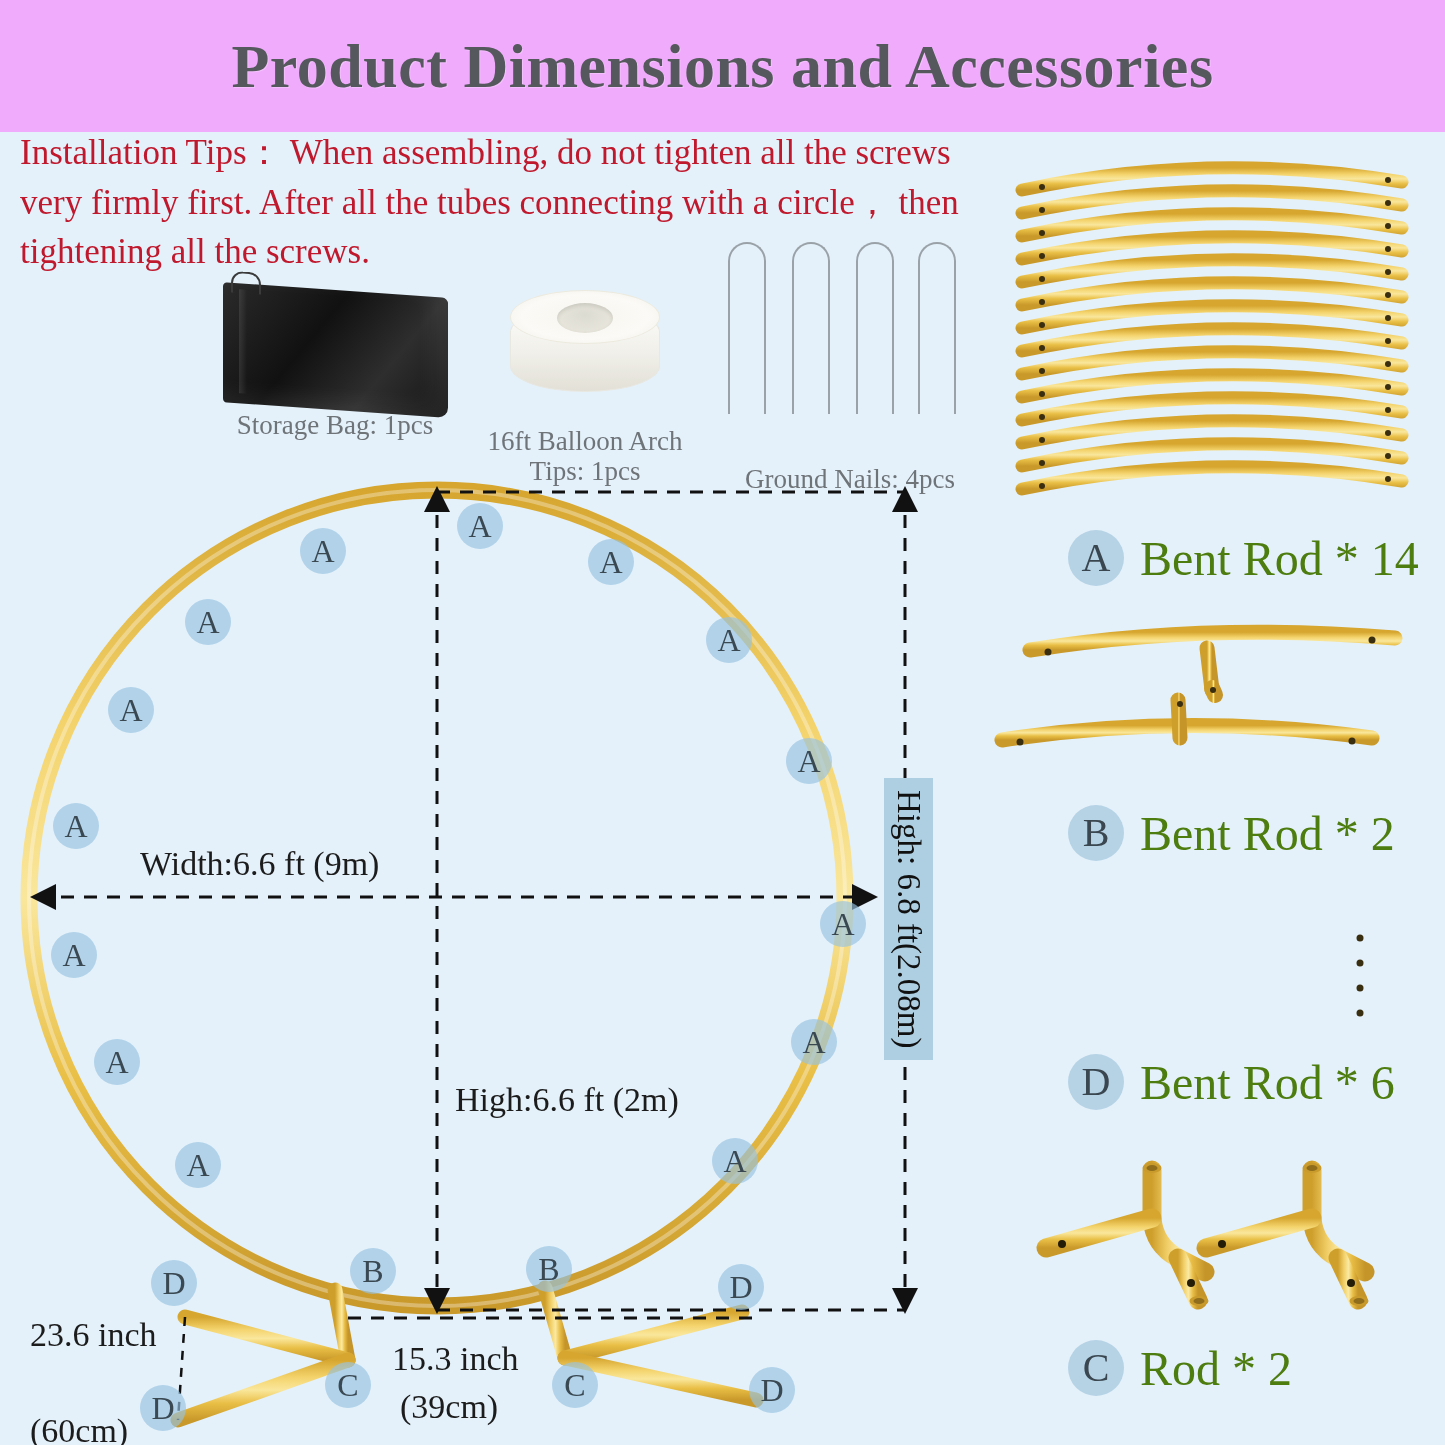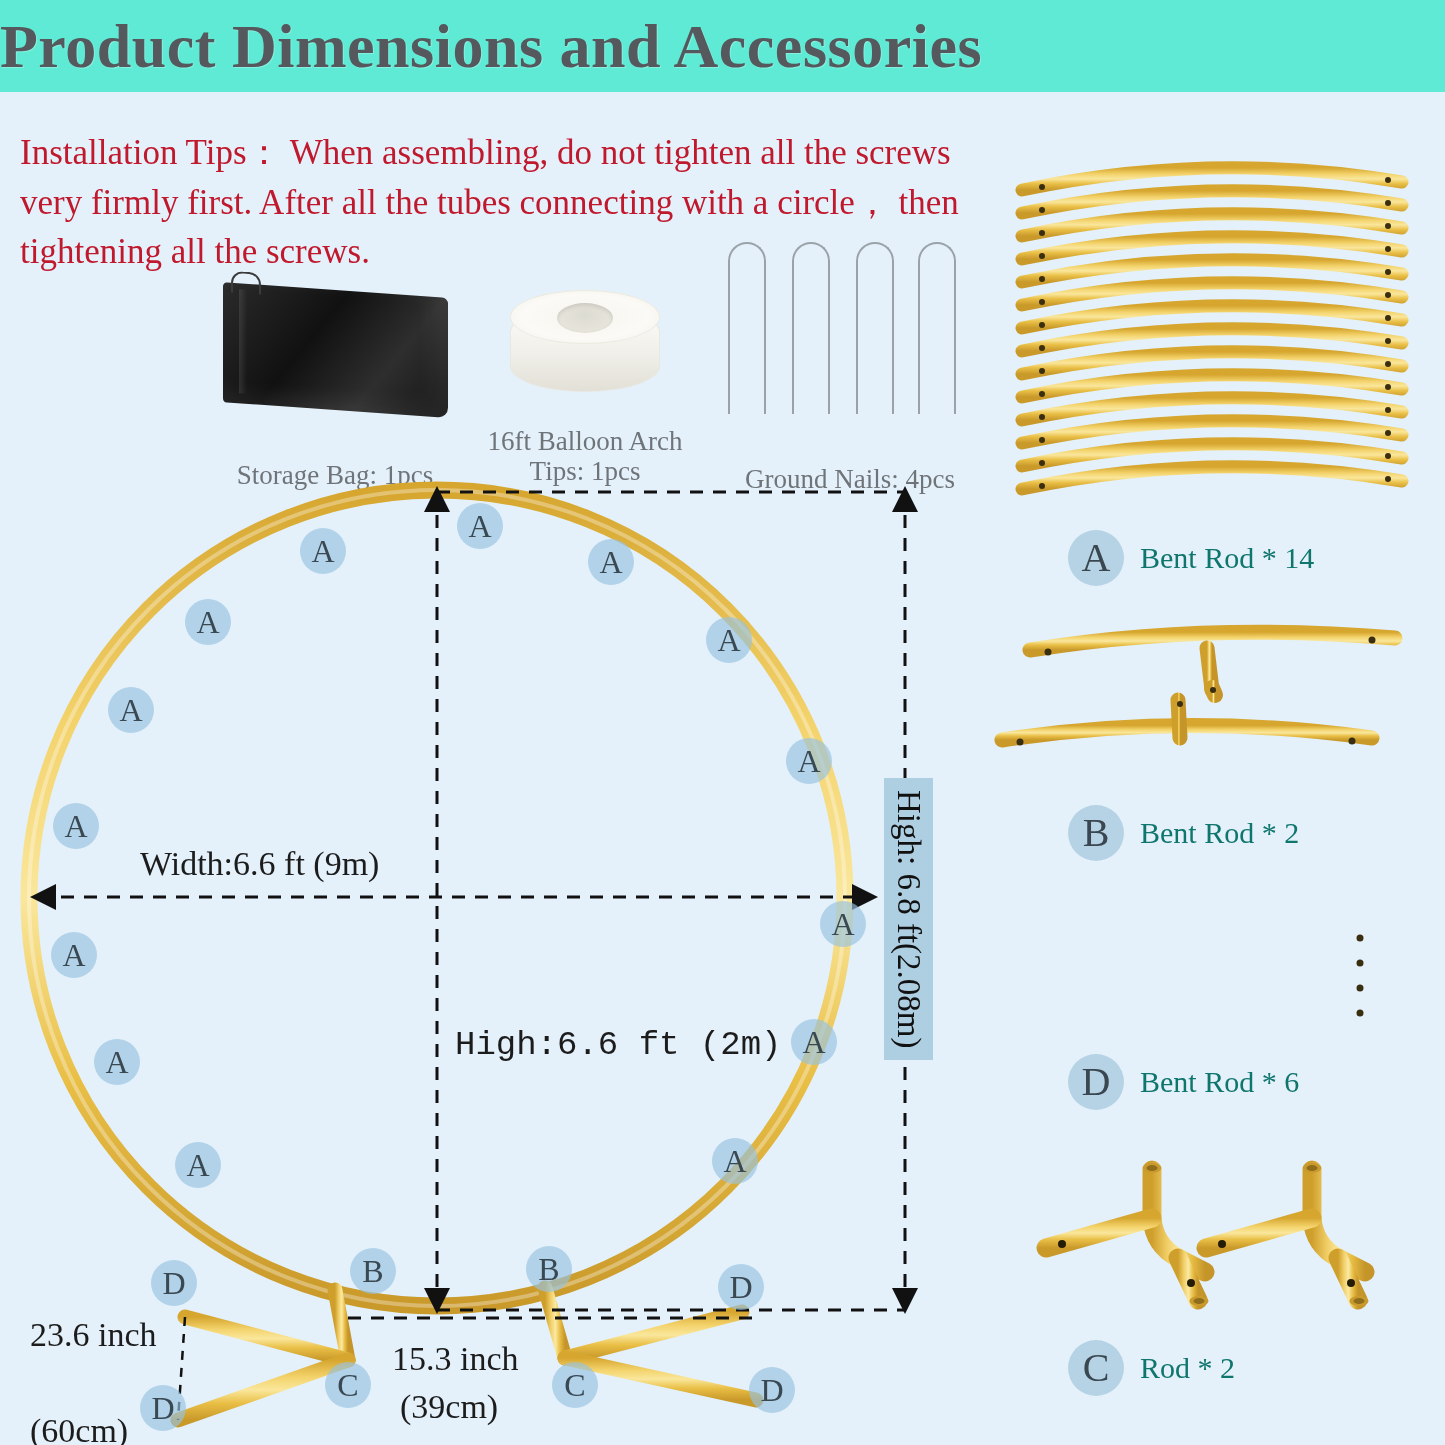--- a/index.html
+++ b/index.html
@@ -7,23 +7,23 @@
   body {
     background: #e4f1fa;
     font-family: "Liberation Serif", "DejaVu Serif", serif;
     position: relative;
     overflow: hidden;
   }
 
   
   #header-band {
     position: absolute; left: 0; top: 0;
-    width: 1445px; height: 92px;
-    background: #5eead4;
-    display: flex; align-items: center; justify-content: flex-start;
+    width: 1445px; height: 132px;
+    background: #f0abfc;
+    display: flex; align-items: center; justify-content: center;
   }
   #page-title {
     font-size: 62px;
     font-weight: bold;
     color: #55585c;
     letter-spacing: 0.5px;
     white-space: nowrap;
     text-shadow: 1px 1px 0 rgba(255,255,255,0.25);
   }
 
@@ -109,21 +109,21 @@
 
   
   .legend-row { position: absolute; display: flex; align-items: center; gap: 16px; }
   .badge {
     width: 56px; height: 56px; border-radius: 50%;
     background: #b6d3e6;
     display: flex; align-items: center; justify-content: center;
     color: #3b4750; font-size: 40px; line-height: 1;
     flex: 0 0 auto;
   }
-  .legend-label { color: #0f766e; font-size: 30px; white-space: nowrap; }
+  .legend-label { color: #4d7c0f; font-size: 48px; white-space: nowrap; }
 
   
   .marker {
     position: absolute;
     width: 46px; height: 46px; border-radius: 50%;
     background: rgba(150,195,225,0.66);
     display: flex; align-items: center; justify-content: center;
     color: #3a4852; font-size: 32px; line-height: 1;
     transform: translate(-50%,-50%);
   }
@@ -153,21 +153,21 @@
   <div id="page-title">Product Dimensions and Accessories</div>
 </div>
 
 <div id="install-tips">
   <span class="tips-label">Installation Tips：</span>
   <span>When assembling, do not tighten all the screws very firmly first. After all the tubes connecting with a circle， then tightening all the screws.</span>
 </div>
 
 <div class="accessory" id="acc-storage-bag">
   <div class="bag-shape"></div>
-  <div class="acc-caption" style="margin-top:50px">Storage Bag: 1pcs</div>
+  <div class="acc-caption" style="">Storage Bag: 1pcs</div>
 </div>
 
 <div class="accessory" id="acc-balloon-strip">
   <div class="roll-shape">
     <div class="roll-body"></div>
     <div class="roll-top"></div>
     <div class="roll-hole"></div>
   </div>
   <div class="acc-caption" style="margin-top:18px">16ft Balloon Arch</div>
   <div class="acc-caption">Tips: 1pcs</div>
@@ -353,21 +353,21 @@
 <div class="legend-row" style="left:1068px; top:1054px;">
   <div class="badge">D</div>
   <div class="legend-label">Bent Rod * 6</div>
 </div>
 <div class="legend-row" style="left:1068px; top:1340px;">
   <div class="badge">C</div>
   <div class="legend-label">Rod * 2</div>
 </div>
 
 <div class="dim-label" style="left:140px; top:845px;">Width:6.6 ft (9m)</div>
-<div class="dim-label" style="left:455px; top:1026px;font-family:Liberation Mono, monospace;">High:6.6 ft (2m)</div>
+<div class="dim-label" style="left:455px; top:1081px;">High:6.6 ft (2m)</div>
 <div id="label-high-outer">High: 6.8 ft(2.08m)</div>
 <div class="dim-label" style="left:30px; top:1316px;">23.6 inch</div>
 <div class="dim-label" style="left:30px; top:1412px;">(60cm)</div>
 <div class="dim-label" style="left:392px; top:1340px;">15.3 inch</div>
 <div class="dim-label" style="left:400px; top:1388px;">(39cm)</div>
 
 <div id="marker-layer">
     <div class="marker" style="left: 480px; top: 526px;">A</div>
     <div class="marker" style="left: 323px; top: 551px;">A</div>
     <div class="marker" style="left: 611px; top: 562px;">A</div>

